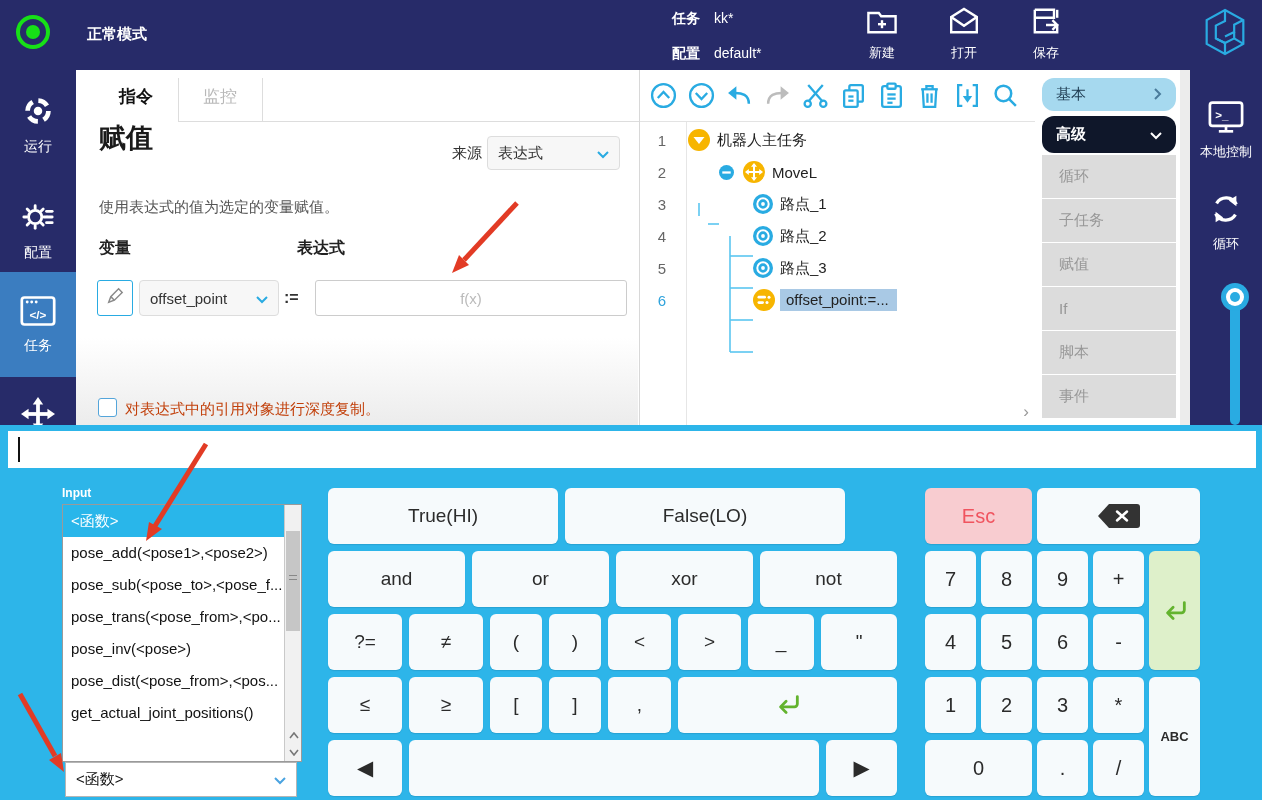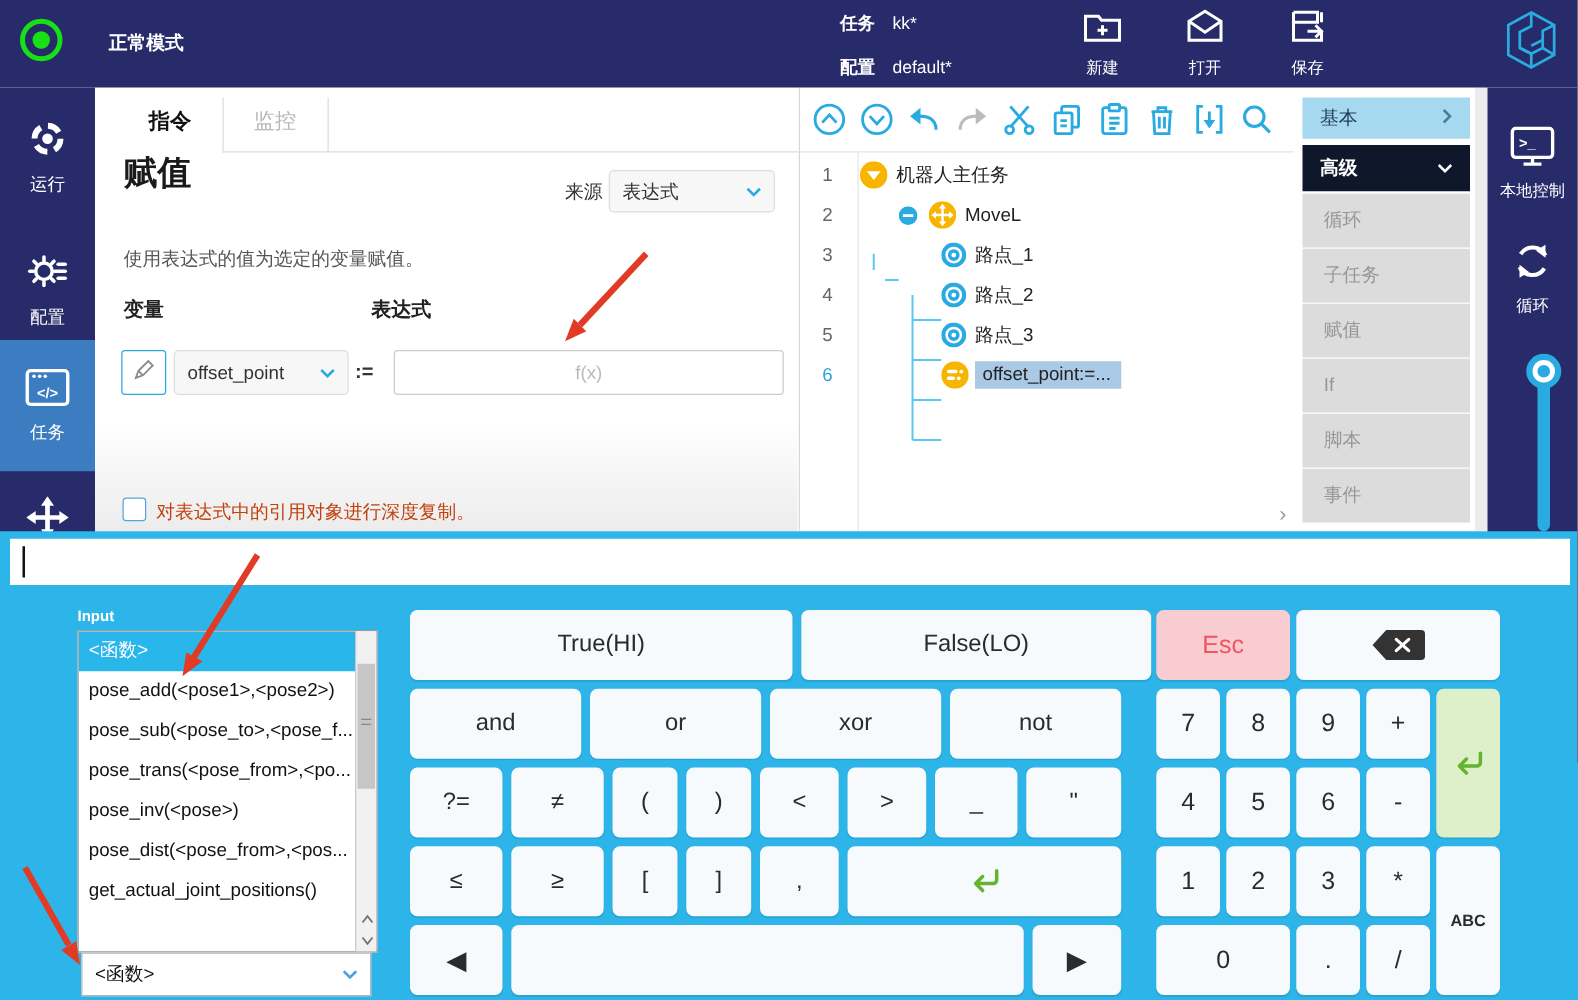--- a/index.html
+++ b/index.html
@@ -52,21 +52,21 @@
   .tt-icon.disabled { color:#bcbcbc; }
   .tree-gutter { position:absolute; left:46px; top:52px; bottom:0; width:1px; background:#e6e6e6; }
   .tree-row { position:absolute; left:0; height:32px; width:100%; display:flex; align-items:center; cursor:pointer; }
   .tr-num { width:44px; text-align:center; font-size:15px; color:#666; flex:none; }
   .tr-label { font-size:15px; color:#222; margin-left:7px; white-space:nowrap; }
   .tr-sel { background:#a9c9e5; padding:2px 8px 3px 6px; margin-left:5px; }
   .tree-expand { position:absolute; right:6px; top:332px; color:#999; font-size:17px; cursor:pointer; }
 
   
   .palette { position:absolute; left:1040px; top:70px; width:140px; height:355px; background:#fff; }
-  .pal-head { position:absolute; left:2px; width:134px; border-radius:0; display:flex; align-items:center; padding:3px 14px; font-size:15px; cursor:pointer; }
+  .pal-head { position:absolute; left:2px; width:134px; border-radius:12px; display:flex; align-items:center; padding:3px 14px; font-size:15px; cursor:pointer; }
   .pal-head .chev { margin-left:auto; }
   .pal-basic { top:8px; height:33px; background:#a6d9ef; color:#1d3a50; }
   .pal-adv { top:46px; height:37px; background:#0f172a; color:#fff; font-weight:bold; }
   .pal-item { position:absolute; left:2px; width:134px; height:43px; background:#dcdcdc; color:#979797; font-size:15px; display:flex; align-items:center; padding:0 17px; cursor:pointer; }
   .pal-gap { position:absolute; left:1180px; top:70px; width:10px; height:355px; background:#ececec; }
 
   
   .rightbar { position:absolute; left:1190px; top:70px; width:72px; height:730px; background:#272b69; }
   .rb-item { position:absolute; left:0; width:72px; display:flex; flex-direction:column; align-items:center; color:#fff; cursor:pointer; }
   .rb-item .cap { font-size:13px; margin-top:5px; white-space:nowrap; }
@@ -508,21 +508,21 @@
 
     <div class="kb-select">
       <span>&lt;函数&gt;</span>
       <span class="chev"><svg width="12" height="8" viewBox="0 0 12 8">
             <polyline points="1,1 6,6 11,1" fill="none" stroke="#4aa3e0" stroke-width="2"></polyline>
           </svg></span>
     </div>
 
     <div class="kb-left" id="kb-left">
         <div class="kb-row">
-          <div class="key" style="width: 306px;">True(HI)</div>
+          <div class="key" style="width: 230px;">True(HI)</div>
           <div class="key" style="width: 280px;">False(LO)</div>
         </div>
         <div class="kb-row">
           <div class="key" style="width: 137px;">and</div>
           <div class="key" style="width: 137px;">or</div>
           <div class="key" style="width: 137px;">xor</div>
           <div class="key" style="width: 137px;">not</div>
         </div>
         <div class="kb-row">
           <div class="key" style="width: 74px;">?=</div>

